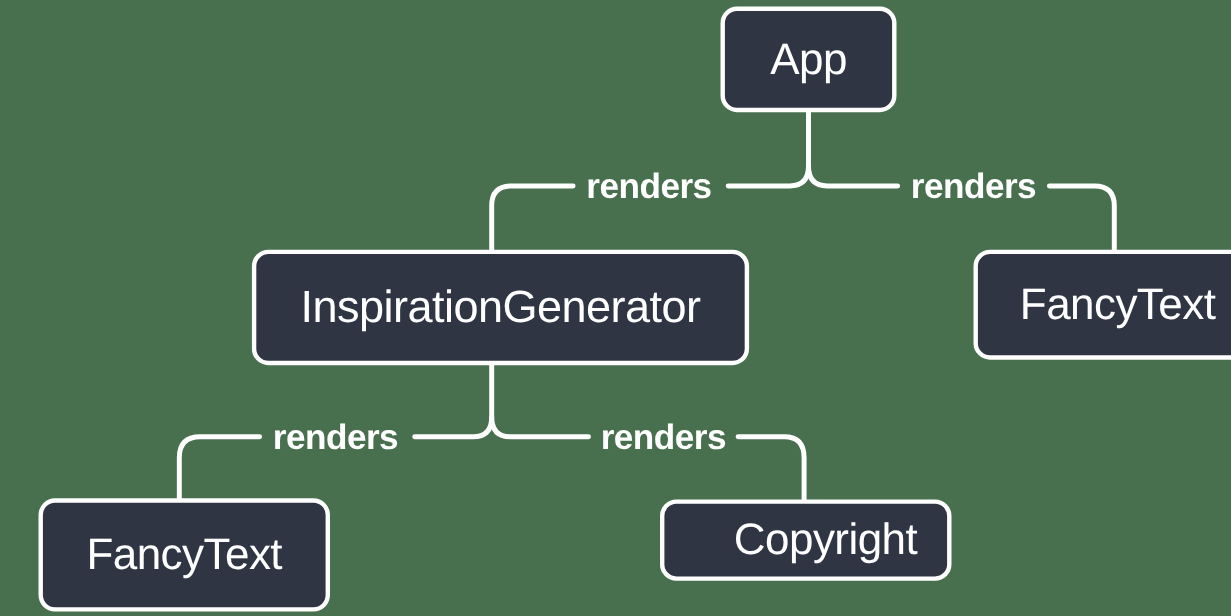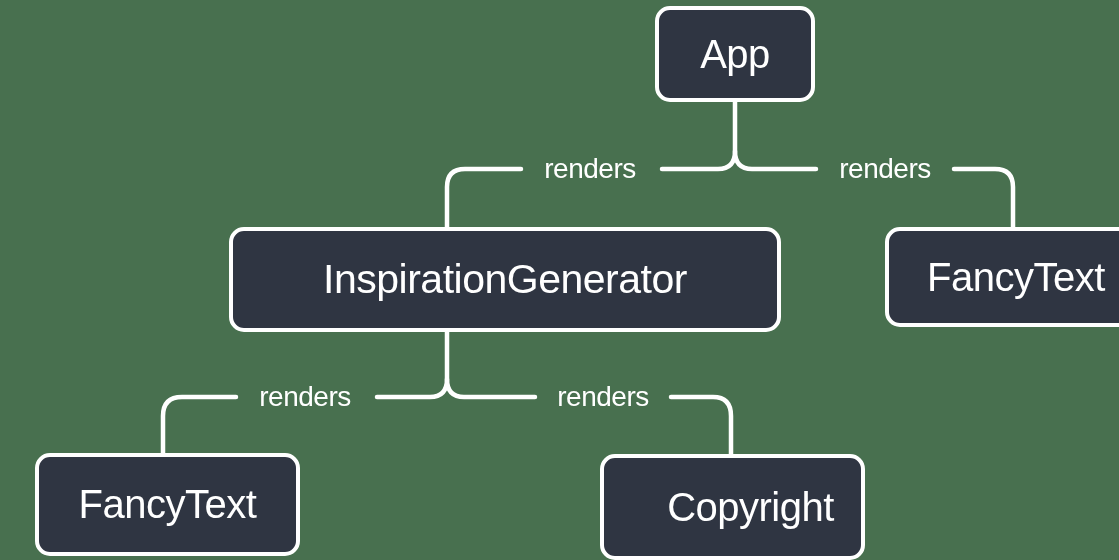--- a/index.html
+++ b/index.html
@@ -47,22 +47,22 @@
     white-space: nowrap;
   }
   .node.wide { font-size: 41px; }
   .edge-label {
     position: absolute;
     width: 124px;
     height: 32px;
     line-height: 32px;
     text-align: center;
     color: var(--text);
-    font-size: 28px;
-    font-weight: 400;
+    font-size: 32px;
+    font-weight: 700;
     letter-spacing: -0.5px;
   }
 </style>
 </head>
 <body>
 
 <div class="canvas">
 
   <svg class="edges-svg" viewBox="0 0 1119 560" xmlns="http://www.w3.org/2000/svg">
 
@@ -84,33 +84,33 @@
     <g>
       <path d="M 414 379 Q 414 397 431 397 L 502 397"></path>
       <path d="M 638 397 L 680 397 Q 698 397 698 416 L 698 454"></path>
     </g>
   </svg>
 
   <div class="node" style="left:622px; top:6px; width:160px; height:96px;">
     <span>App</span>
   </div>
 
-  <div class="node wide" style="left:196px; top:227px; width:552px; height:105px;">
+  <div class="node wide" style="left:196px; top:227px; width:452px; height:105px;">
     <span>InspirationGenerator</span>
   </div>
 
   <div class="node" style="left:852px; top:227px; width:262px; height:100px;">
     <span>FancyText</span>
   </div>
 
   <div class="node" style="left:2px; top:453px; width:265px; height:103px;">
     <span>FancyText</span>
   </div>
 
-  <div class="node" style="left:567px; top:454px; width:265px; height:106px;padding-left:36px;">
+  <div class="node" style="left:567px; top:454px; width:265px; height:74px;padding-left:36px;">
     <span>Copyright</span>
   </div>
 
   <div class="edge-label" style="left:495px; top:153px;">renders</div>
 
   <div class="edge-label" style="left:790px; top:153px;">renders</div>
 
   <div class="edge-label" style="left:210px; top:381px;">renders</div>
 
   <div class="edge-label" style="left:508px; top:381px;">renders</div>

